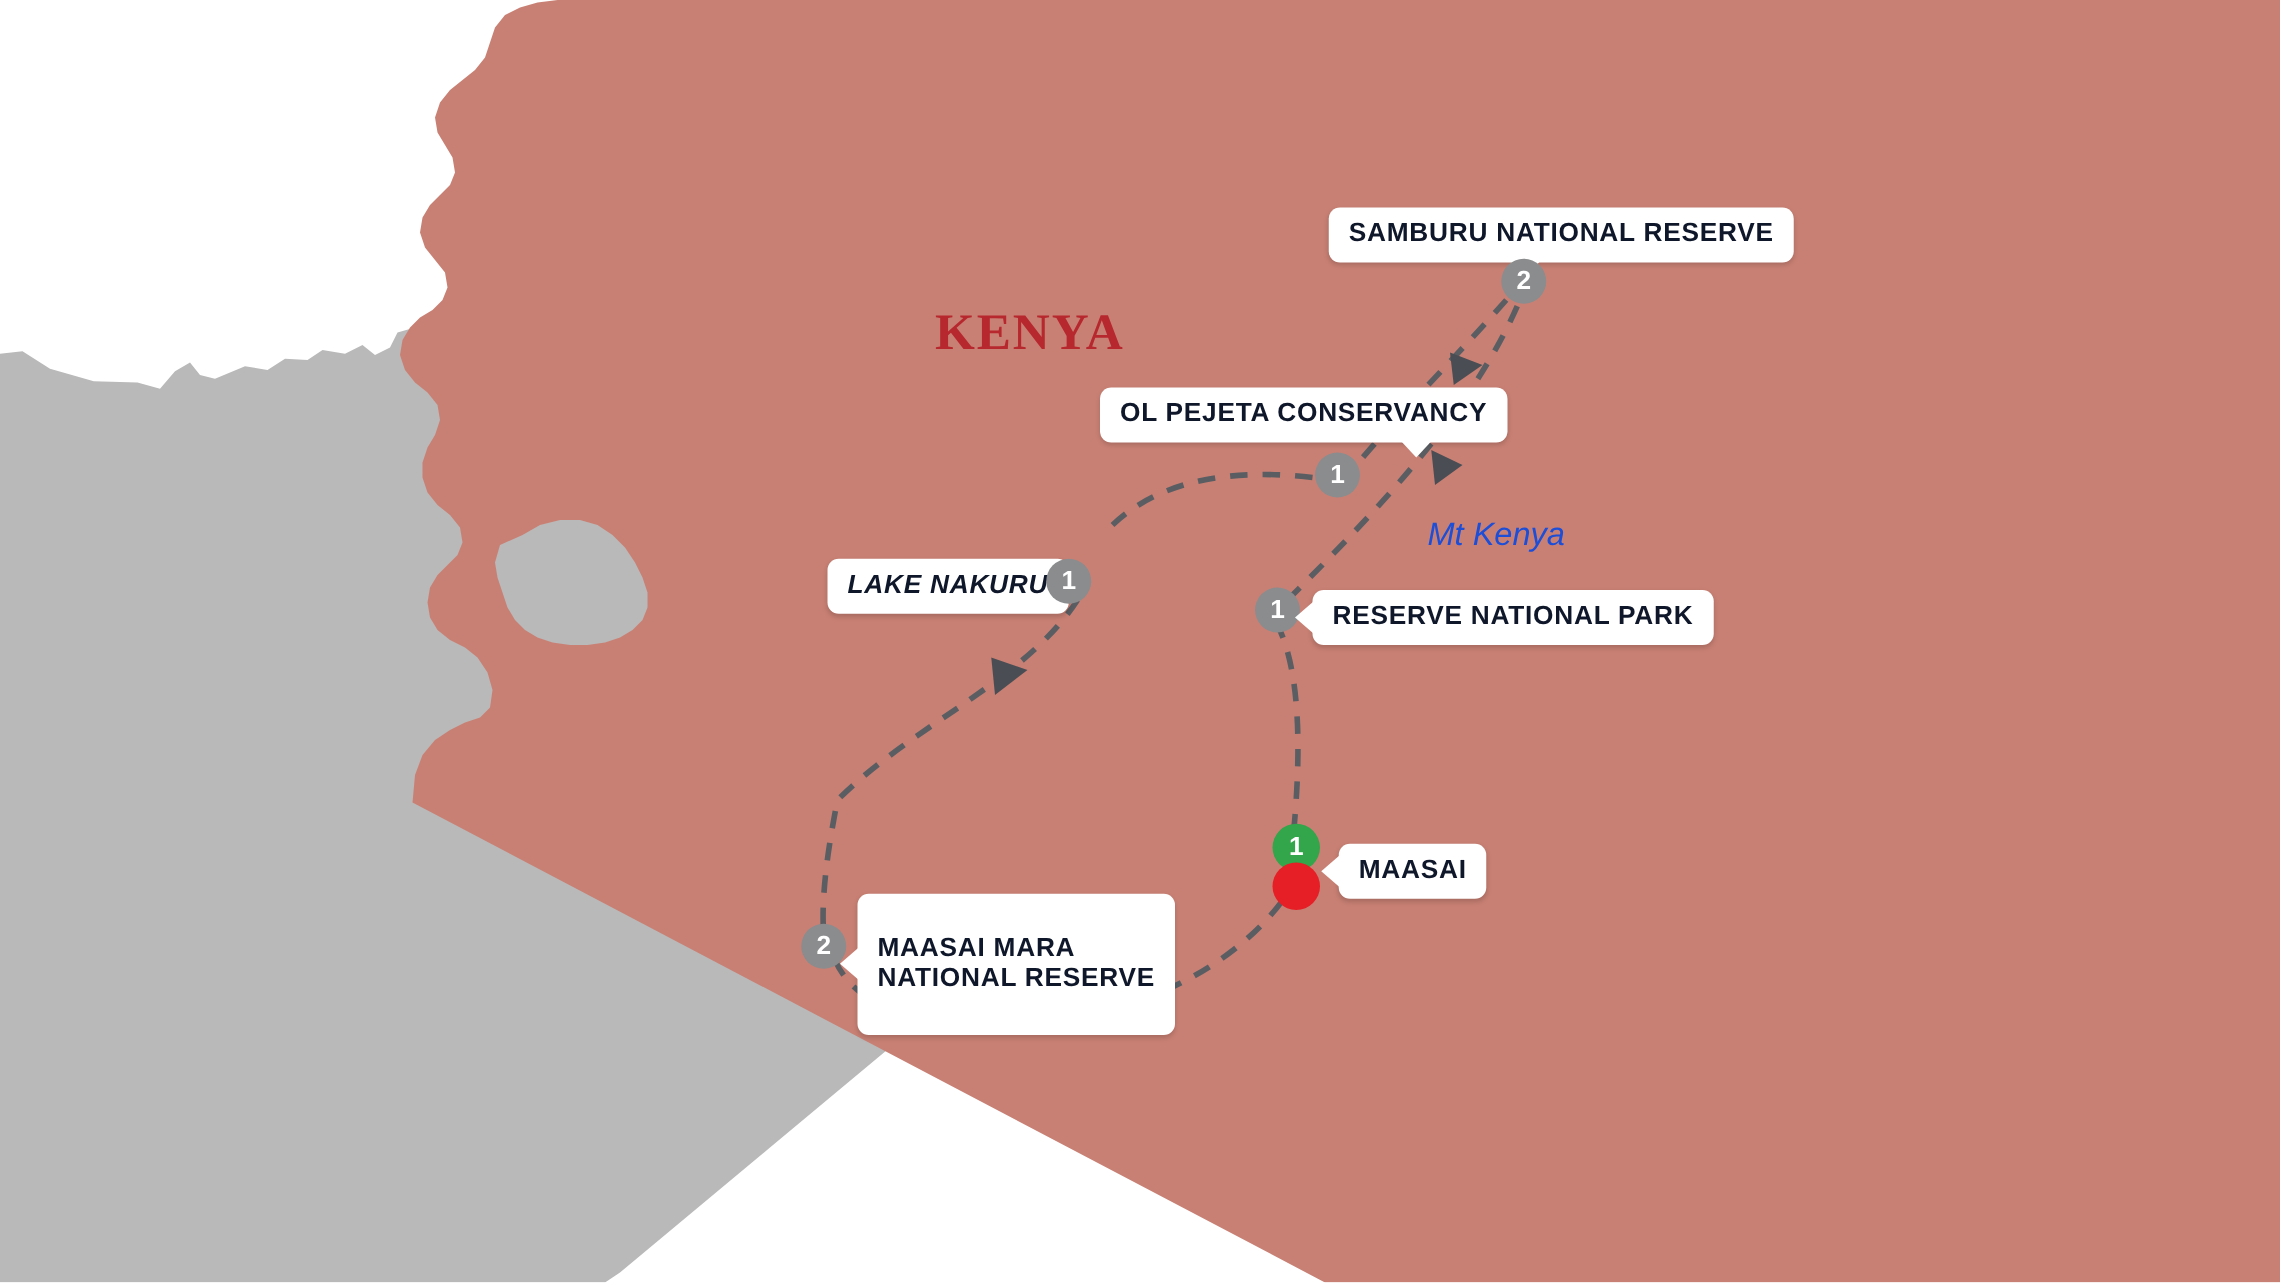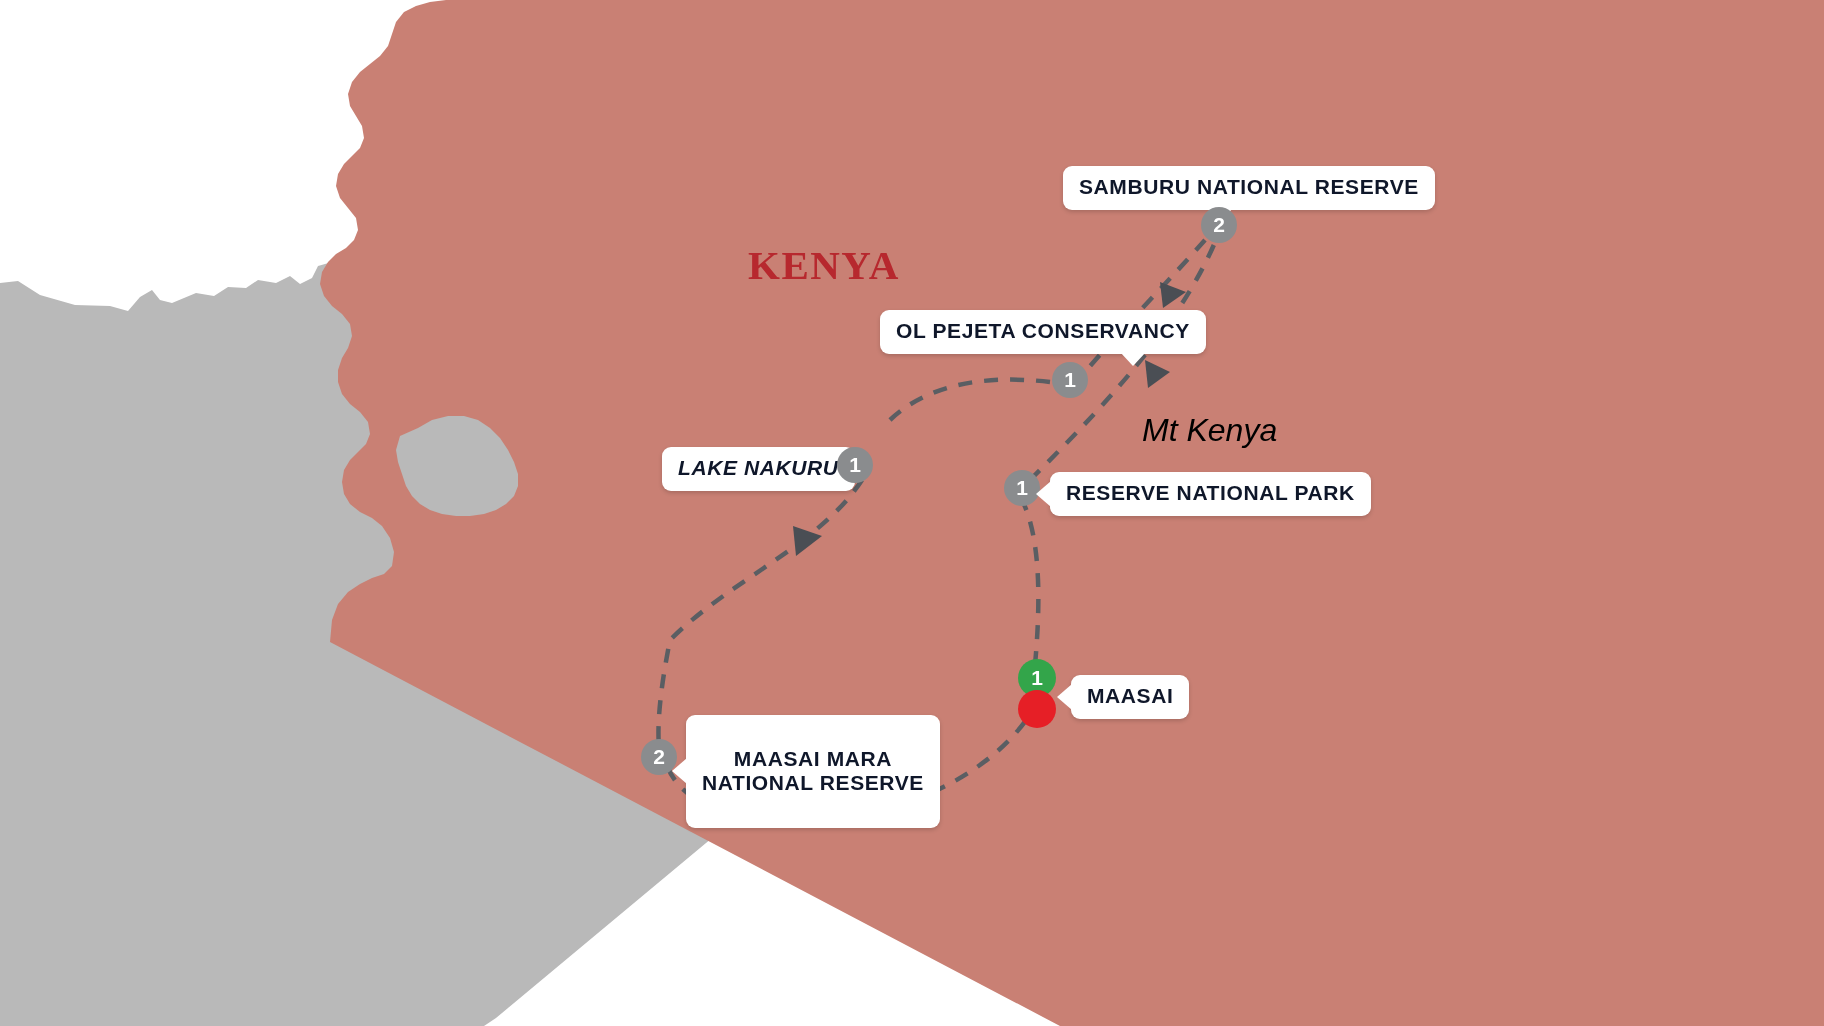--- a/index.html
+++ b/index.html
@@ -33,44 +33,43 @@
     font-weight: bold;
     letter-spacing: 1.5px;
     color: #B7282E;
     white-space: nowrap;
     user-select: none;
   }
 
   
   .peak-label {
     position: absolute;
-    font-size: 32px;
+    font-size: 26px;
     font-style: italic;
-    color: #000000;
+    color: #1d4ed8;
     white-space: nowrap;
     user-select: none;
   }
 
   
   .callout {
     position: absolute;
     background: #ffffff;
     border-radius: 9px;
     box-shadow: 0 2px 4px rgba(0,0,0,0.17);
     padding: 9px 16px 10px 16px;
     color: #0f172a;
     font-size: 21px;
     font-weight: bold;
     letter-spacing: 0.6px;
     line-height: 1.17;
     white-space: nowrap;
     box-sizing: border-box;
   }
   .callout.two-line {
-    text-align: center;
     white-space: pre-line;
     line-height: 1.14;
     padding: 8px 16px 9px 16px;
   }
 
   
   .callout .tail {
     position: absolute;
     width: 0;
     height: 0;

